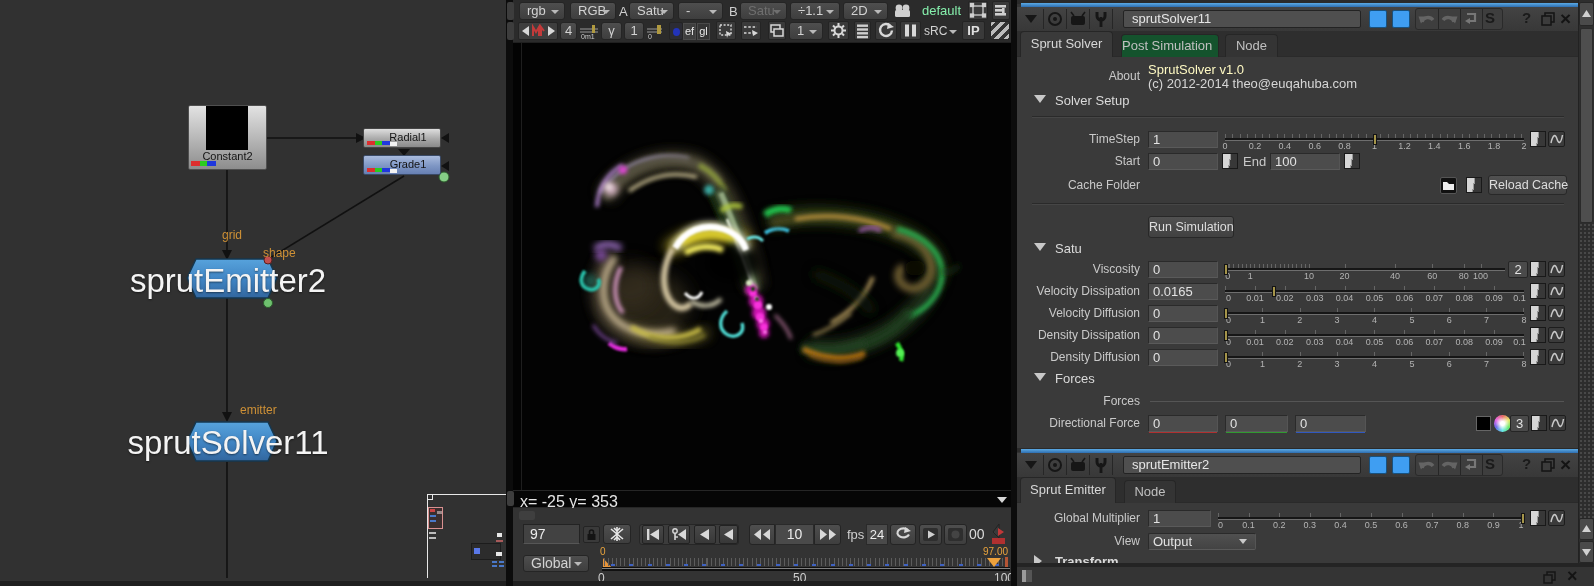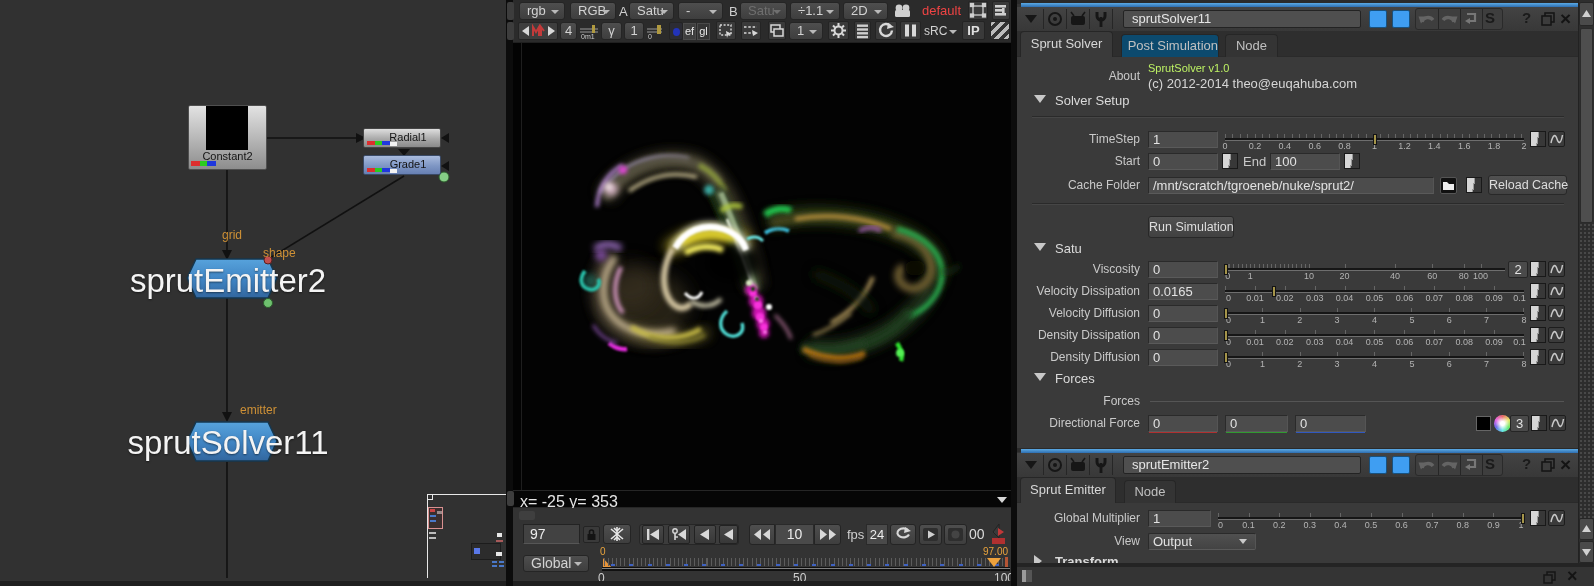--- a/index.html
+++ b/index.html
@@ -109,21 +109,21 @@
 <div class="abs tb" style="left:277px;top:2px;width:50px;height:18px">÷1.1<span class="ddt"></span></div>
 <div class="abs tb" style="left:330px;top:2px;width:45px;height:18px">2D<span class="ddt"></span></div>
 <div class="abs" style="left:378px;top:2px;width:23px;height:18px">
 <svg width="23" height="18">
           <g fill="#cfcfcf">
             <circle cx="8" cy="6" r="3.4"></circle>
             <circle cx="15" cy="6" r="3.4"></circle>
             <rect x="4" y="8" width="15" height="7" rx="1.5"></rect>
           </g>
         </svg></div>
-<div class="abs" style="left:404px;top:2px;width:49px;height:18px;font-size:13px;color:#ef4444;text-align:center;line-height:18px">default</div>
+<div class="abs" style="left:404px;top:2px;width:49px;height:18px;font-size:13px;color:#86efac;text-align:center;line-height:18px">default</div>
 <div class="abs" style="left:455px;top:1px;width:20px;height:19px;background:#3a3a3a;border:1px solid #242424;border-radius:2px">
 <svg width="18" height="17">
           <g stroke="#cfcfcf" stroke-width="1.3" fill="none">
             <rect x="4" y="4" width="10" height="9"></rect>
             <rect x="1.5" y="1.5" width="3" height="3" fill="#cfcfcf"></rect>
             <rect x="13.5" y="1.5" width="3" height="3" fill="#cfcfcf"></rect>
             <rect x="1.5" y="12" width="3" height="3" fill="#cfcfcf"></rect>
             <rect x="13.5" y="12" width="3" height="3" fill="#cfcfcf"></rect>
           </g>
         </svg></div>
@@ -500,25 +500,25 @@
       <div class="abs sep" style="left:465px;top:9px;width:1px;height:20px;"></div>
       <div class="abs " style="left:468px;top:9px;font-size:15px;font-weight:bold;color:#1a1a1a">S</div>
       <div class="abs " style="left:505px;top:9px;font-size:15px;font-weight:bold;color:#1a1a1a">?</div>
       <div class="abs " style="left:524px;top:12px;width:14px;height:14px;"><svg width="14" height="14">
           <rect x="4" y="1" width="9" height="9" fill="none" stroke="#161616" stroke-width="1.6"></rect>
           <rect x="1" y="4" width="9" height="9" fill="#3c3c3c" stroke="#161616" stroke-width="1.6"></rect>
         </svg></div>
       <div class="abs " style="left:543px;top:8px;font-size:19px;font-weight:bold;color:#141414">×</div>
 <div class="abs " style="left:0px;top:31px;width:561px;height:26px;background:#2e2e2e;border-bottom:1px solid #2a2a2a"></div>
       <div class="abs " style="left:3px;top:31px;width:93px;height:26px;background:#3a3a3a;border:1px solid #262626;border-bottom:none;border-radius:4px 4px 0 0;color:#d8d8d8;font-size:13px;text-align:center;line-height:24px">Sprut Solver</div>
-      <div class="abs " style="left:104px;top:34px;width:98px;height:23px;background:#0c4a6e;border:1px solid #262626;border-bottom:none;border-radius:4px 4px 0 0;color:#c0c0c0;font-size:13px;text-align:right;line-height:22px">Post Simulation</div>
+      <div class="abs " style="left:104px;top:34px;width:98px;height:23px;background:#14532d;border:1px solid #262626;border-bottom:none;border-radius:4px 4px 0 0;color:#c0c0c0;font-size:13px;text-align:left;line-height:22px">Post Simulation</div>
       <div class="abs " style="left:208px;top:34px;width:53px;height:23px;background:#343434;border:1px solid #262626;border-bottom:none;border-radius:4px 4px 0 0;color:#c0c0c0;font-size:13px;text-align:center;line-height:22px">Node</div>
 <div class="abs " style="left:0px;top:57px;width:561px;height:391px;background:#3a3a3a"></div>
 <div class="abs lbl" style="left:0;top:69px;width:123px">About</div>
-<div class="abs " style="left:131px;top:62px;font-size:11px;color:#bef264">SprutSolver v1.0</div>
+<div class="abs " style="left:131px;top:62px;font-size:13px;color:#fef9c3">SprutSolver v1.0</div>
 <div class="abs " style="left:131px;top:76px;font-size:13px;color:#d6d6d6">(c) 2012-2014 theo@euqahuba.com</div>
 <div class="abs" style="left:17px;top:95px;width:0;height:0;border-left:6px solid transparent;border-right:6px solid transparent;border-top:8px solid #c8c8c8"></div>
 <div class="abs " style="left:38px;top:93px;font-size:13px;color:#dadada">Solver Setup</div>
 <div class="abs " style="left:15px;top:116px;width:532px;height:2px;background:#2a2a2a;border-bottom:1px solid #464646"></div>
 <div class="abs lbl" style="left:0;top:132px;width:123px">TimeStep</div>
 <div class="abs fld" style="left:131px;top:131px;width:70px;height:17px;">1</div>
 <div class="abs" style="left:208px;top:133px;width:299px;height:18px">
         <div class="tick" style="left:0;width:299px;background:repeating-linear-gradient(90deg,#666 0 1px,transparent 1px 7.4px)"></div>
         <div class="sline" style="left:0;top:5px;width:299px"></div>
         <span class="ral" style="left:0.0px">0</span>
@@ -538,21 +538,20 @@
       <div class="abs wav" style="left:531px;top:131px;width:17px;height:16px;"><svg width="15" height="14">
           <path d="M2,11 C4,2 6.5,2 8,7 C9.5,12 12,12 13.5,3" stroke="#c8c8c8" stroke-width="1.5" fill="none"></path>
         </svg></div>
 <div class="abs lbl" style="left:0;top:154px;width:123px">Start</div>
 <div class="abs fld" style="left:131px;top:153px;width:70px;height:17px;">0</div>
 <div class="abs cbx" style="left:205px;top:153px;width:16px;height:16px;"></div>
 <div class="abs " style="left:226px;top:154px;font-size:13px;color:#c9c9c9">End</div>
 <div class="abs fld" style="left:253px;top:153px;width:70px;height:17px;">100</div>
 <div class="abs cbx" style="left:327px;top:153px;width:16px;height:16px;"></div>
 <div class="abs lbl" style="left:0;top:178px;width:123px">Cache Folder</div>
-<div class="abs fld" style="left:131px;top:177px;width:286px;height:17px;">/mnt/scratch/tgroeneb/nuke/sprut2/</div>
 <div class="abs " style="left:423px;top:177px;width:17px;height:17px;background:#111;border:1px solid #555;border-radius:2px"><svg width="15" height="15">
           <path d="M2,4 h4 l2,2 h5 v6 h-11 z" fill="#efefef"></path>
         </svg></div>
 <div class="abs cbx" style="left:449px;top:177px;width:16px;height:16px;"></div>
 <div class="abs btn" style="left:471px;top:175px;width:79px;height:20px;color:#dedede;font-size:12.5px;text-align:center;line-height:18px">Reload Cache</div>
 <div class="abs " style="left:15px;top:203px;width:532px;height:2px;background:#2a2a2a;border-bottom:1px solid #464646"></div>
 <div class="abs btn" style="left:131px;top:216px;width:86px;height:22px;color:#dedede;font-size:12.5px;text-align:center;line-height:20px">Run Simulation</div>
 <div class="abs" style="left:17px;top:243px;width:0;height:0;border-left:6px solid transparent;border-right:6px solid transparent;border-top:8px solid #c8c8c8"></div>
 <div class="abs " style="left:38px;top:241px;font-size:13px;color:#dadada">Satu</div>
 <div class="abs lbl" style="left:0;top:262px;width:123px">Viscosity</div>

